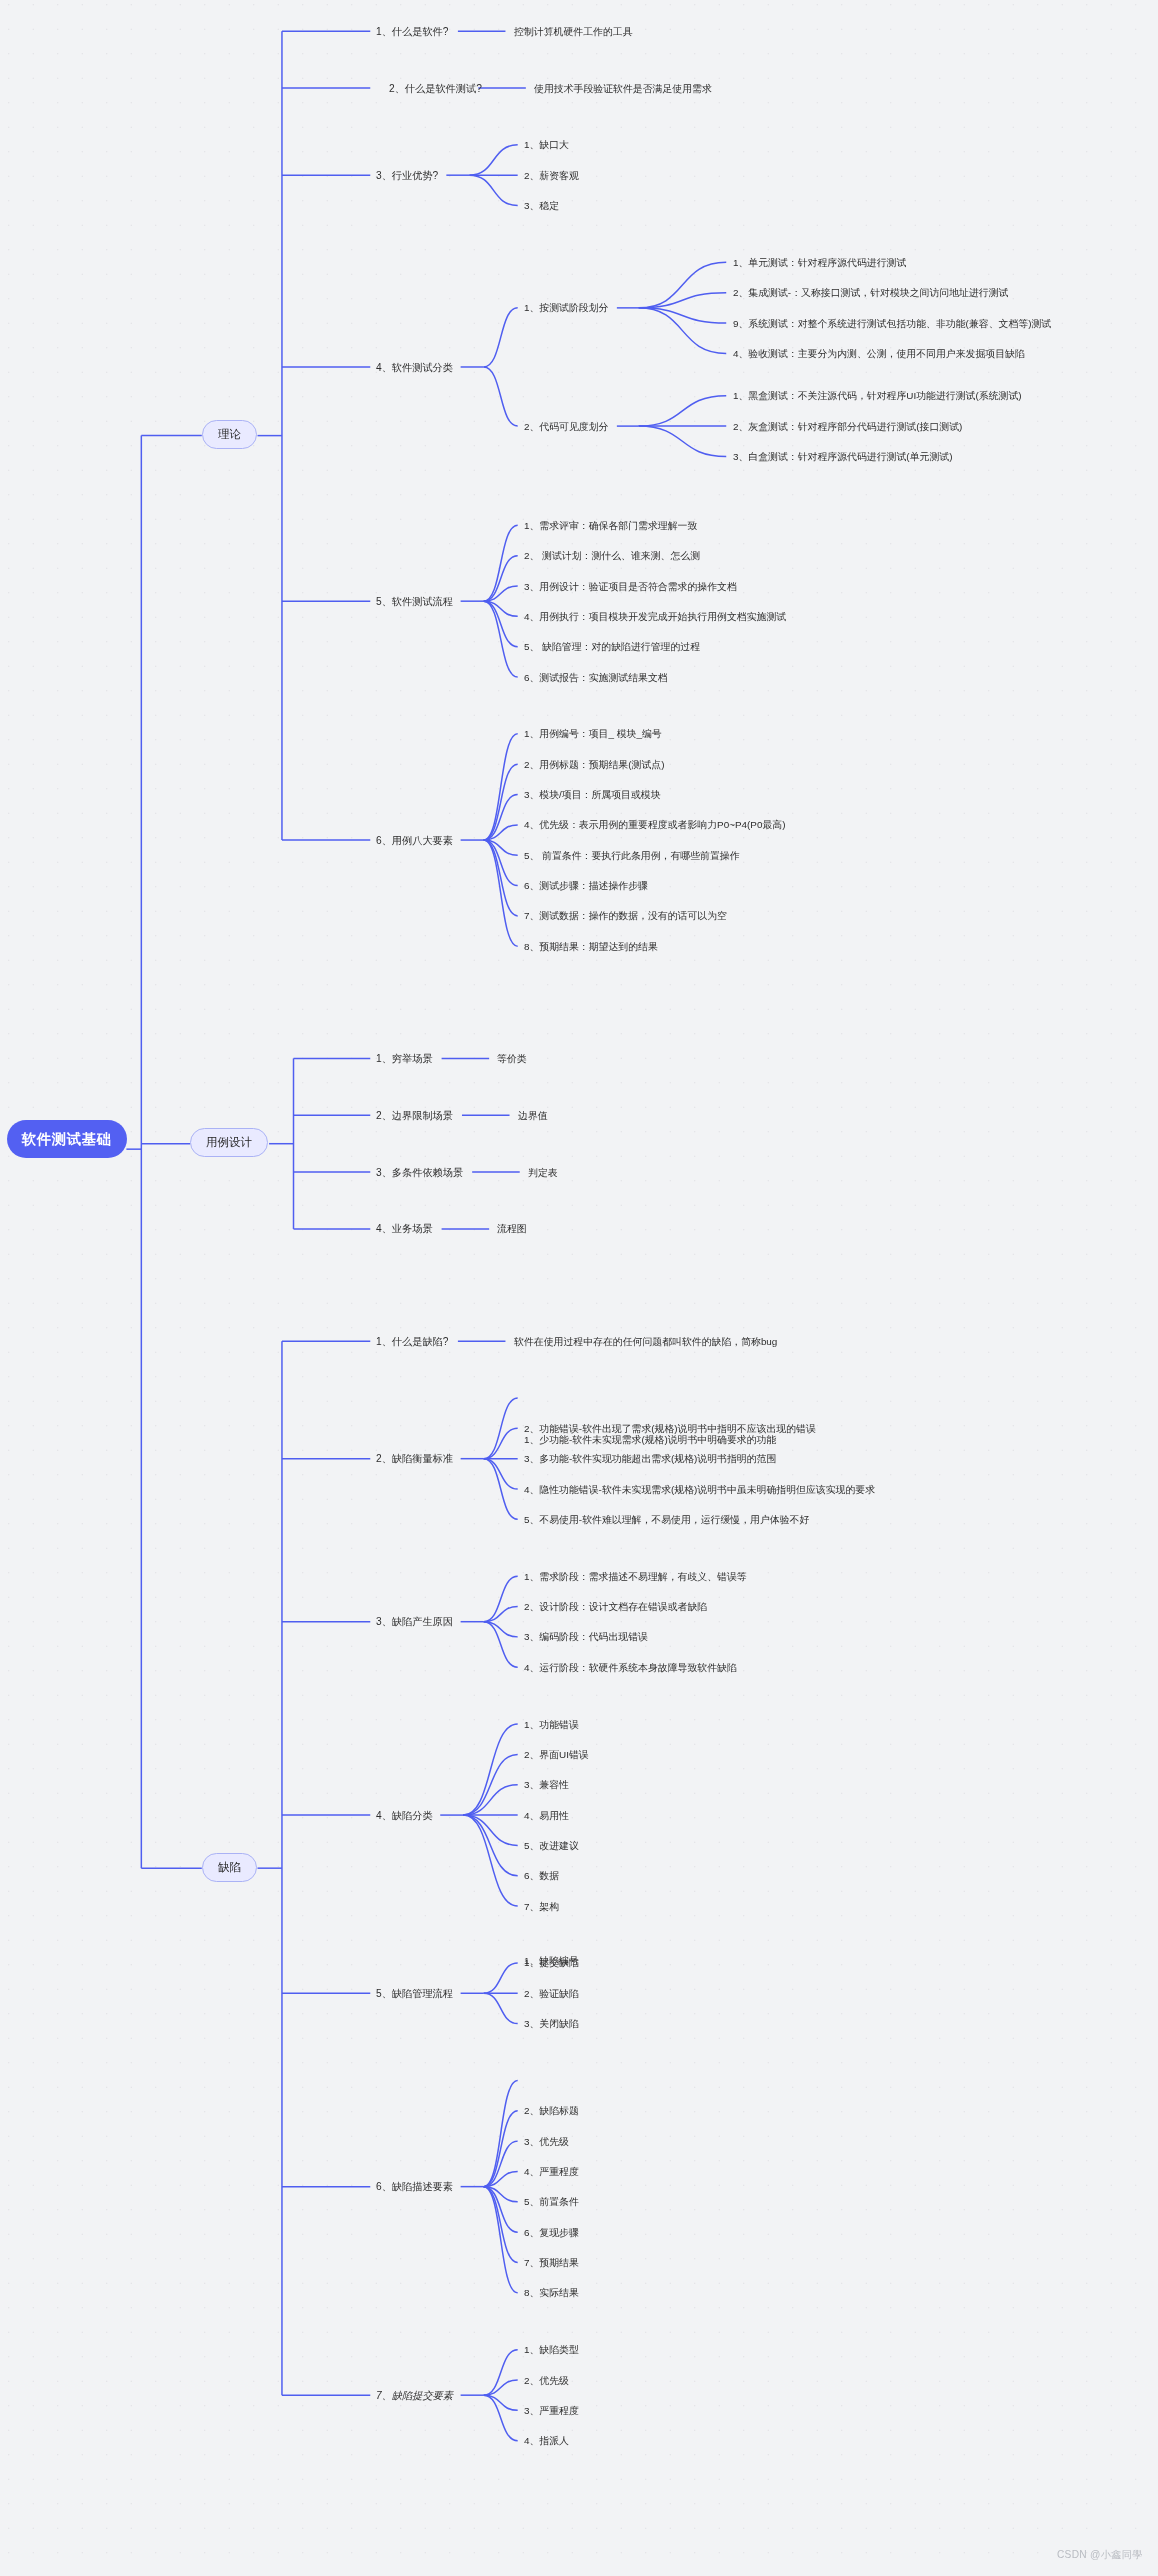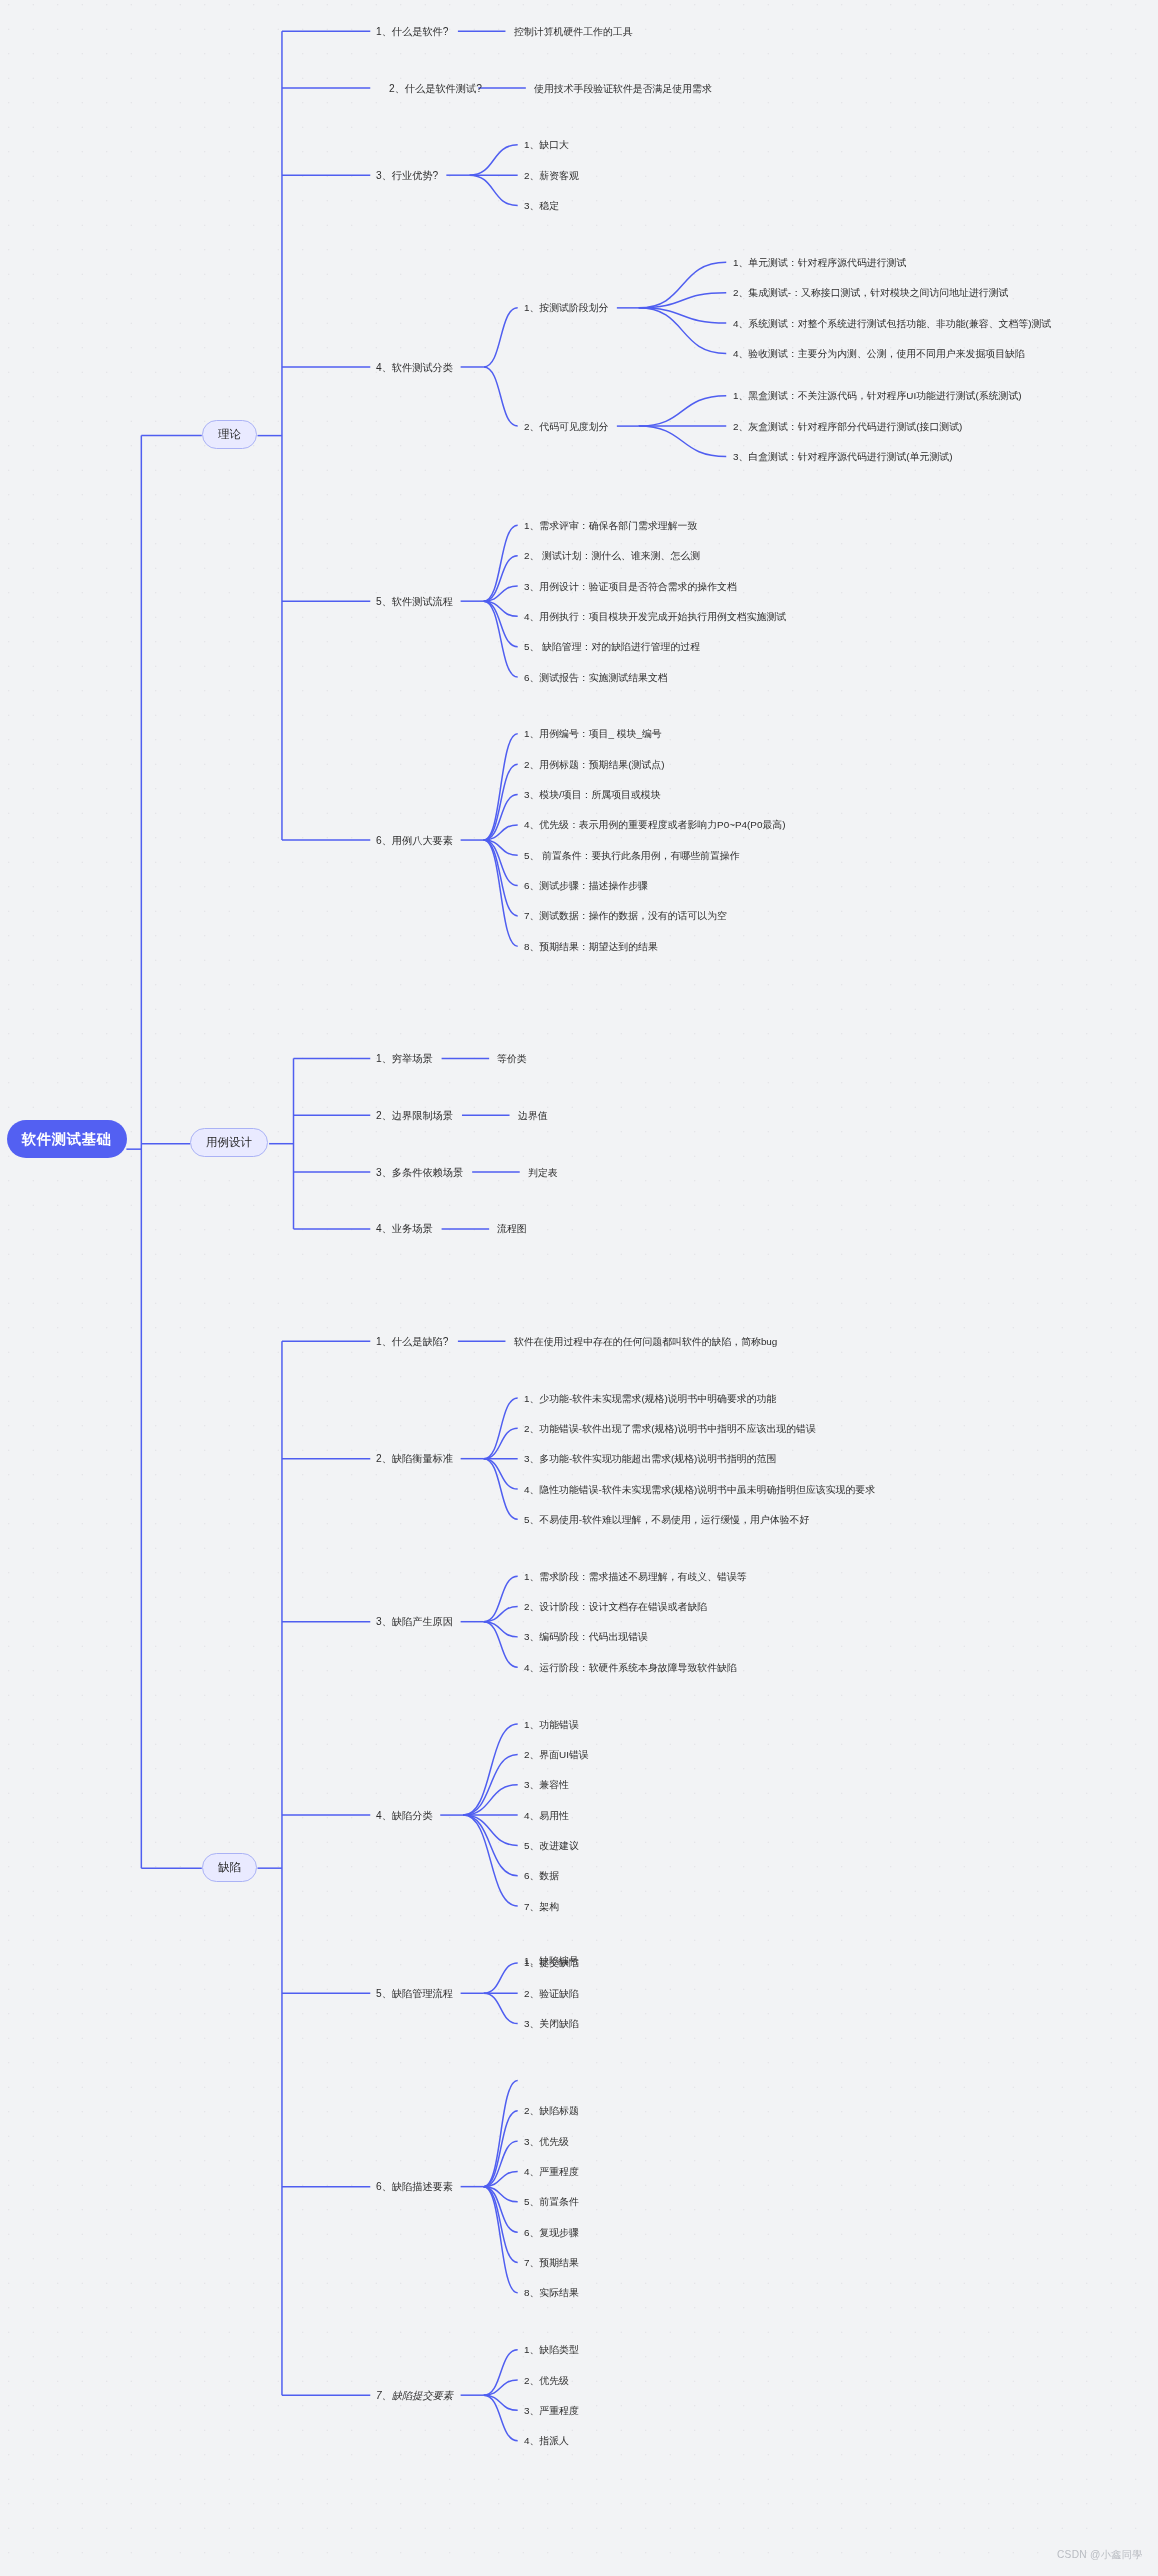--- a/index.html
+++ b/index.html
@@ -172,21 +172,21 @@
       <div class="node lvl2" style="left: 376px; top: 82px; margin-left: 13px;">2、什么是软件测试?</div>
       <div class="node leaf-text" style="left: 534px; top: 82px;">使用技术手段验证软件是否满足使用需求</div>
       <div class="node lvl2" style="left: 376px; top: 169px;">3、行业优势?</div>
       <div class="node lvl3" style="left: 524px; top: 138px;">1、缺口大</div>
       <div class="node lvl3" style="left: 524px; top: 169px;">2、薪资客观</div>
       <div class="node lvl3" style="left: 524px; top: 199px;">3、稳定</div>
       <div class="node lvl2" style="left: 376px; top: 361px;">4、软件测试分类</div>
       <div class="node lvl3" style="left: 524px; top: 301px;">1、按测试阶段划分</div>
       <div class="node lvl4" style="left: 733px; top: 256px;">1、单元测试：针对程序源代码进行测试</div>
       <div class="node lvl4" style="left: 733px; top: 286px;">2、集成测试-：又称接口测试，针对模块之间访问地址进行测试</div>
-      <div class="node lvl4" style="left: 733px; top: 317px;">4、系统测试：对整个系统进行测试包括功能、非功能(兼容、文档等)测试</div>
+      <div class="node lvl4" style="left: 733px; top: 317px;">9、系统测试：对整个系统进行测试包括功能、非功能(兼容、文档等)测试</div>
       <div class="node lvl4" style="left: 733px; top: 347px;">4、验收测试：主要分为内测、公测，使用不同用户来发掘项目缺陷</div>
       <div class="node lvl3" style="left: 524px; top: 420px;">2、代码可见度划分</div>
       <div class="node lvl4" style="left: 733px; top: 389px;">1、黑盒测试：不关注源代码，针对程序UI功能进行测试(系统测试)</div>
       <div class="node lvl4" style="left: 733px; top: 420px;">2、灰盒测试：针对程序部分代码进行测试(接口测试)</div>
       <div class="node lvl4" style="left: 733px; top: 450px;">3、白盒测试：针对程序源代码进行测试(单元测试)</div>
       <div class="node lvl2" style="left: 376px; top: 595px;">5、软件测试流程</div>
       <div class="node lvl3" style="left: 524px; top: 519px;">1、需求评审：确保各部门需求理解一致</div>
       <div class="node lvl3" style="left: 524px; top: 549px;">2、 测试计划：测什么、谁来测、怎么测</div>
       <div class="node lvl3" style="left: 524px; top: 580px;">3、用例设计：验证项目是否符合需求的操作文档</div>
       <div class="node lvl3" style="left: 524px; top: 610px;">4、用例执行：项目模块开发完成开始执行用例文档实施测试</div>
@@ -207,21 +207,21 @@
       <div class="node lvl2" style="left: 376px; top: 1109px;">2、边界限制场景</div>
       <div class="node leaf-text" style="left: 518px; top: 1109px;">边界值</div>
       <div class="node lvl2" style="left: 376px; top: 1166px;">3、多条件依赖场景</div>
       <div class="node leaf-text" style="left: 528px; top: 1166px;">判定表</div>
       <div class="node lvl2" style="left: 376px; top: 1222px;">4、业务场景</div>
       <div class="node leaf-text" style="left: 497px; top: 1222px;">流程图</div>
       <div class="node branch-node" style="left: 202px; top: 1853px;">缺陷</div>
       <div class="node lvl2" style="left: 376px; top: 1335px;">1、什么是缺陷?</div>
       <div class="node leaf-text" style="left: 514px; top: 1335px;">软件在使用过程中存在的任何问题都叫软件的缺陷，简称bug</div>
       <div class="node lvl2" style="left: 376px; top: 1452px;">2、缺陷衡量标准</div>
-      <div class="node lvl3" style="left: 524px; top: 1392px;">1、少功能-软件未实现需求(规格)说明书中明确要求的功能</div>
+      <div class="node lvl3" style="left: 524px; top: 1433px;">1、少功能-软件未实现需求(规格)说明书中明确要求的功能</div>
       <div class="node lvl3" style="left: 524px; top: 1422px;">2、功能错误-软件出现了需求(规格)说明书中指明不应该出现的错误</div>
       <div class="node lvl3" style="left: 524px; top: 1452px;">3、多功能-软件实现功能超出需求(规格)说明书指明的范围</div>
       <div class="node lvl3" style="left: 524px; top: 1483px;">4、隐性功能错误-软件未实现需求(规格)说明书中虽未明确指明但应该实现的要求</div>
       <div class="node lvl3" style="left: 524px; top: 1513px;">5、不易使用-软件难以理解，不易使用，运行缓慢，用户体验不好</div>
       <div class="node lvl2" style="left: 376px; top: 1615px;">3、缺陷产生原因</div>
       <div class="node lvl3" style="left: 524px; top: 1570px;">1、需求阶段：需求描述不易理解，有歧义、错误等</div>
       <div class="node lvl3" style="left: 524px; top: 1600px;">2、设计阶段：设计文档存在错误或者缺陷</div>
       <div class="node lvl3" style="left: 524px; top: 1630px;">3、编码阶段：代码出现错误</div>
       <div class="node lvl3" style="left: 524px; top: 1661px;">4、运行阶段：软硬件系统本身故障导致软件缺陷</div>
       <div class="node lvl2" style="left: 376px; top: 1809px;">4、缺陷分类</div>

